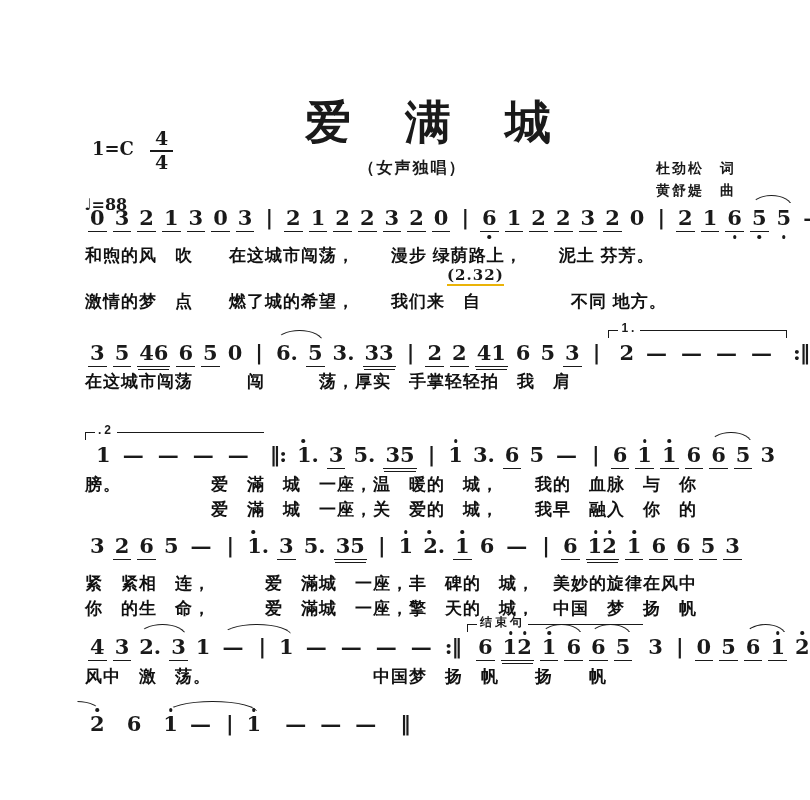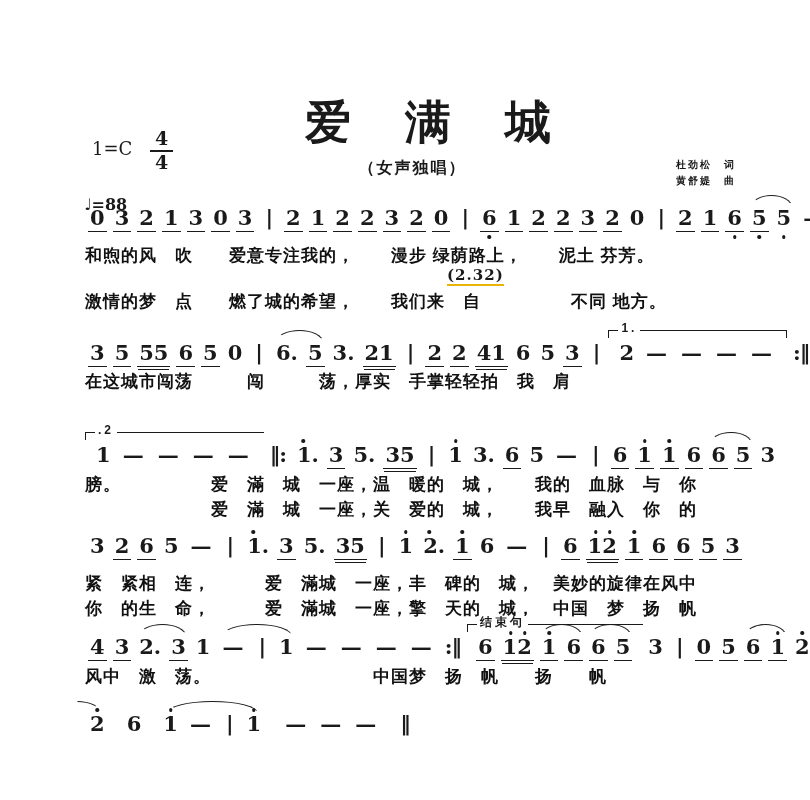--- a/index.html
+++ b/index.html
@@ -5,28 +5,28 @@
   html,body{margin:0;padding:0;background:#e8e8e8;}
   .sheet{position:relative;width:810px;height:800px;background:#ffffff;margin:0 auto;
          overflow:hidden;color:#1a1a1a;font-family:"DejaVu Serif",serif;}
   
   .title{position:absolute;top:92px;left:0;width:100%;text-align:center;padding-left:50px;
          box-sizing:border-box;font-size:46px;font-weight:900;letter-spacing:4px;
          font-family:"DejaVu Serif",serif;}
   .subtitle{position:absolute;top:158px;left:0;width:100%;text-align:center;padding-left:15px;
             box-sizing:border-box;font-size:16px;font-weight:bold;
             font-family:"Liberation Sans",sans-serif;letter-spacing:2px;}
-  .keysig{position:absolute;left:92px;top:138px;font-size:18px;font-weight:normal;}
+  .keysig{position:absolute;left:92px;top:138px;font-size:18px;font-weight:bold;}
   .timesig{position:absolute;left:150px;top:128px;display:flex;flex-direction:column;
            align-items:center;font-size:19px;font-weight:bold;line-height:1.15;}
   .timesig .num{border-bottom:2px solid #1a1a1a;padding:0 5px;}
   .timesig .den{padding:0 5px;}
   .tempo{position:absolute;left:84px;top:176px;font-size:16px;font-weight:bold;margin-top:19px;}
-  .credits{position:absolute;right:74px;top:158px;text-align:right;font-size:10px;font-weight:bold;
-           font-family:Liberation Mono, monospace;letter-spacing:2px;line-height:1.55;}
+  .credits{position:absolute;right:74px;top:158px;text-align:right;font-size:14px;font-weight:bold;
+           font-family:Liberation Serif, serif;letter-spacing:2px;line-height:1.55;}
   
   .line{position:absolute;left:85px;right:70px;}
   .l1{top:206px}.l2{top:328px}.l3{top:430px}.l4{top:534px}.l5{top:622px}.l6{top:712px}
   .nrow{display:flex;justify-content:space-between;align-items:baseline;min-height:34px;}
   .l6 .nrow{justify-content:flex-start;column-gap:12px;width:330px;}
   
   .tok{position:relative;display:inline-block;padding:1px 2px;margin:0 3px;
        font-family:"DejaVu Serif",serif;font-weight:bold;font-size:21px;line-height:1.08;}
   .tok .tx{position:relative;}
   .tok.u1{border-bottom:1.7px solid #1a1a1a;}
@@ -126,46 +126,46 @@
         </span>
         <span class="grp">
           <i class="arc"></i>
           <span class="tok u1"><span class="tx">5</span><i class="dB" style="left: 50%;"></i></span>
           <span class="tok"><span class="tx">5</span><i class="dB" style="left: 50%;"></i></span>
         </span>
         <span class="grp">
           <span class="tok dash"><span class="tx">—</span></span>
         </span>
       </div>
-    <div class="lyric lyA">和煦的风　吹　　爱意专注我的，　　漫步 绿荫路上，　　泥土 芬芳。</div>
+    <div class="lyric lyA">和煦的风　吹　　在这城市闯荡，　　漫步 绿荫路上，　　泥土 芬芳。</div>
     <div class="grace">(2.32)</div>
     <div class="lyric lyB">激情的梦　点　　燃了城的希望，　　我们来　自　　　　　不同 地方。</div>
   </div>
 
   <div class="line l2">
     <div class="nrow">
         <span class="grp">
           <span class="tok u1"><span class="tx">3</span></span>
           <span class="tok u1"><span class="tx">5</span></span>
-          <span class="tok u1 u2"><span class="tx">55</span></span>
+          <span class="tok u1 u2"><span class="tx">46</span></span>
           <span class="tok u1"><span class="tx">6</span></span>
           <span class="tok u1"><span class="tx">5</span></span>
           <span class="tok"><span class="tx">0</span></span>
         </span>
         <span class="grp">
           <span class="tok bar"><span class="tx">|</span></span>
         </span>
         <span class="grp">
           <i class="arc"></i>
           <span class="tok"><span class="tx">6.</span></span>
           <span class="tok u1"><span class="tx">5</span></span>
         </span>
         <span class="grp">
           <span class="tok"><span class="tx">3.</span></span>
-          <span class="tok u1 u2"><span class="tx">21</span></span>
+          <span class="tok u1 u2"><span class="tx">33</span></span>
         </span>
         <span class="grp">
           <span class="tok bar"><span class="tx">|</span></span>
         </span>
         <span class="grp">
           <span class="tok u1"><span class="tx">2</span></span>
           <span class="tok u1"><span class="tx">2</span></span>
           <span class="tok u1 u2"><span class="tx">41</span></span>
           <span class="tok"><span class="tx">6</span></span>
           <span class="tok"><span class="tx">5</span></span>

